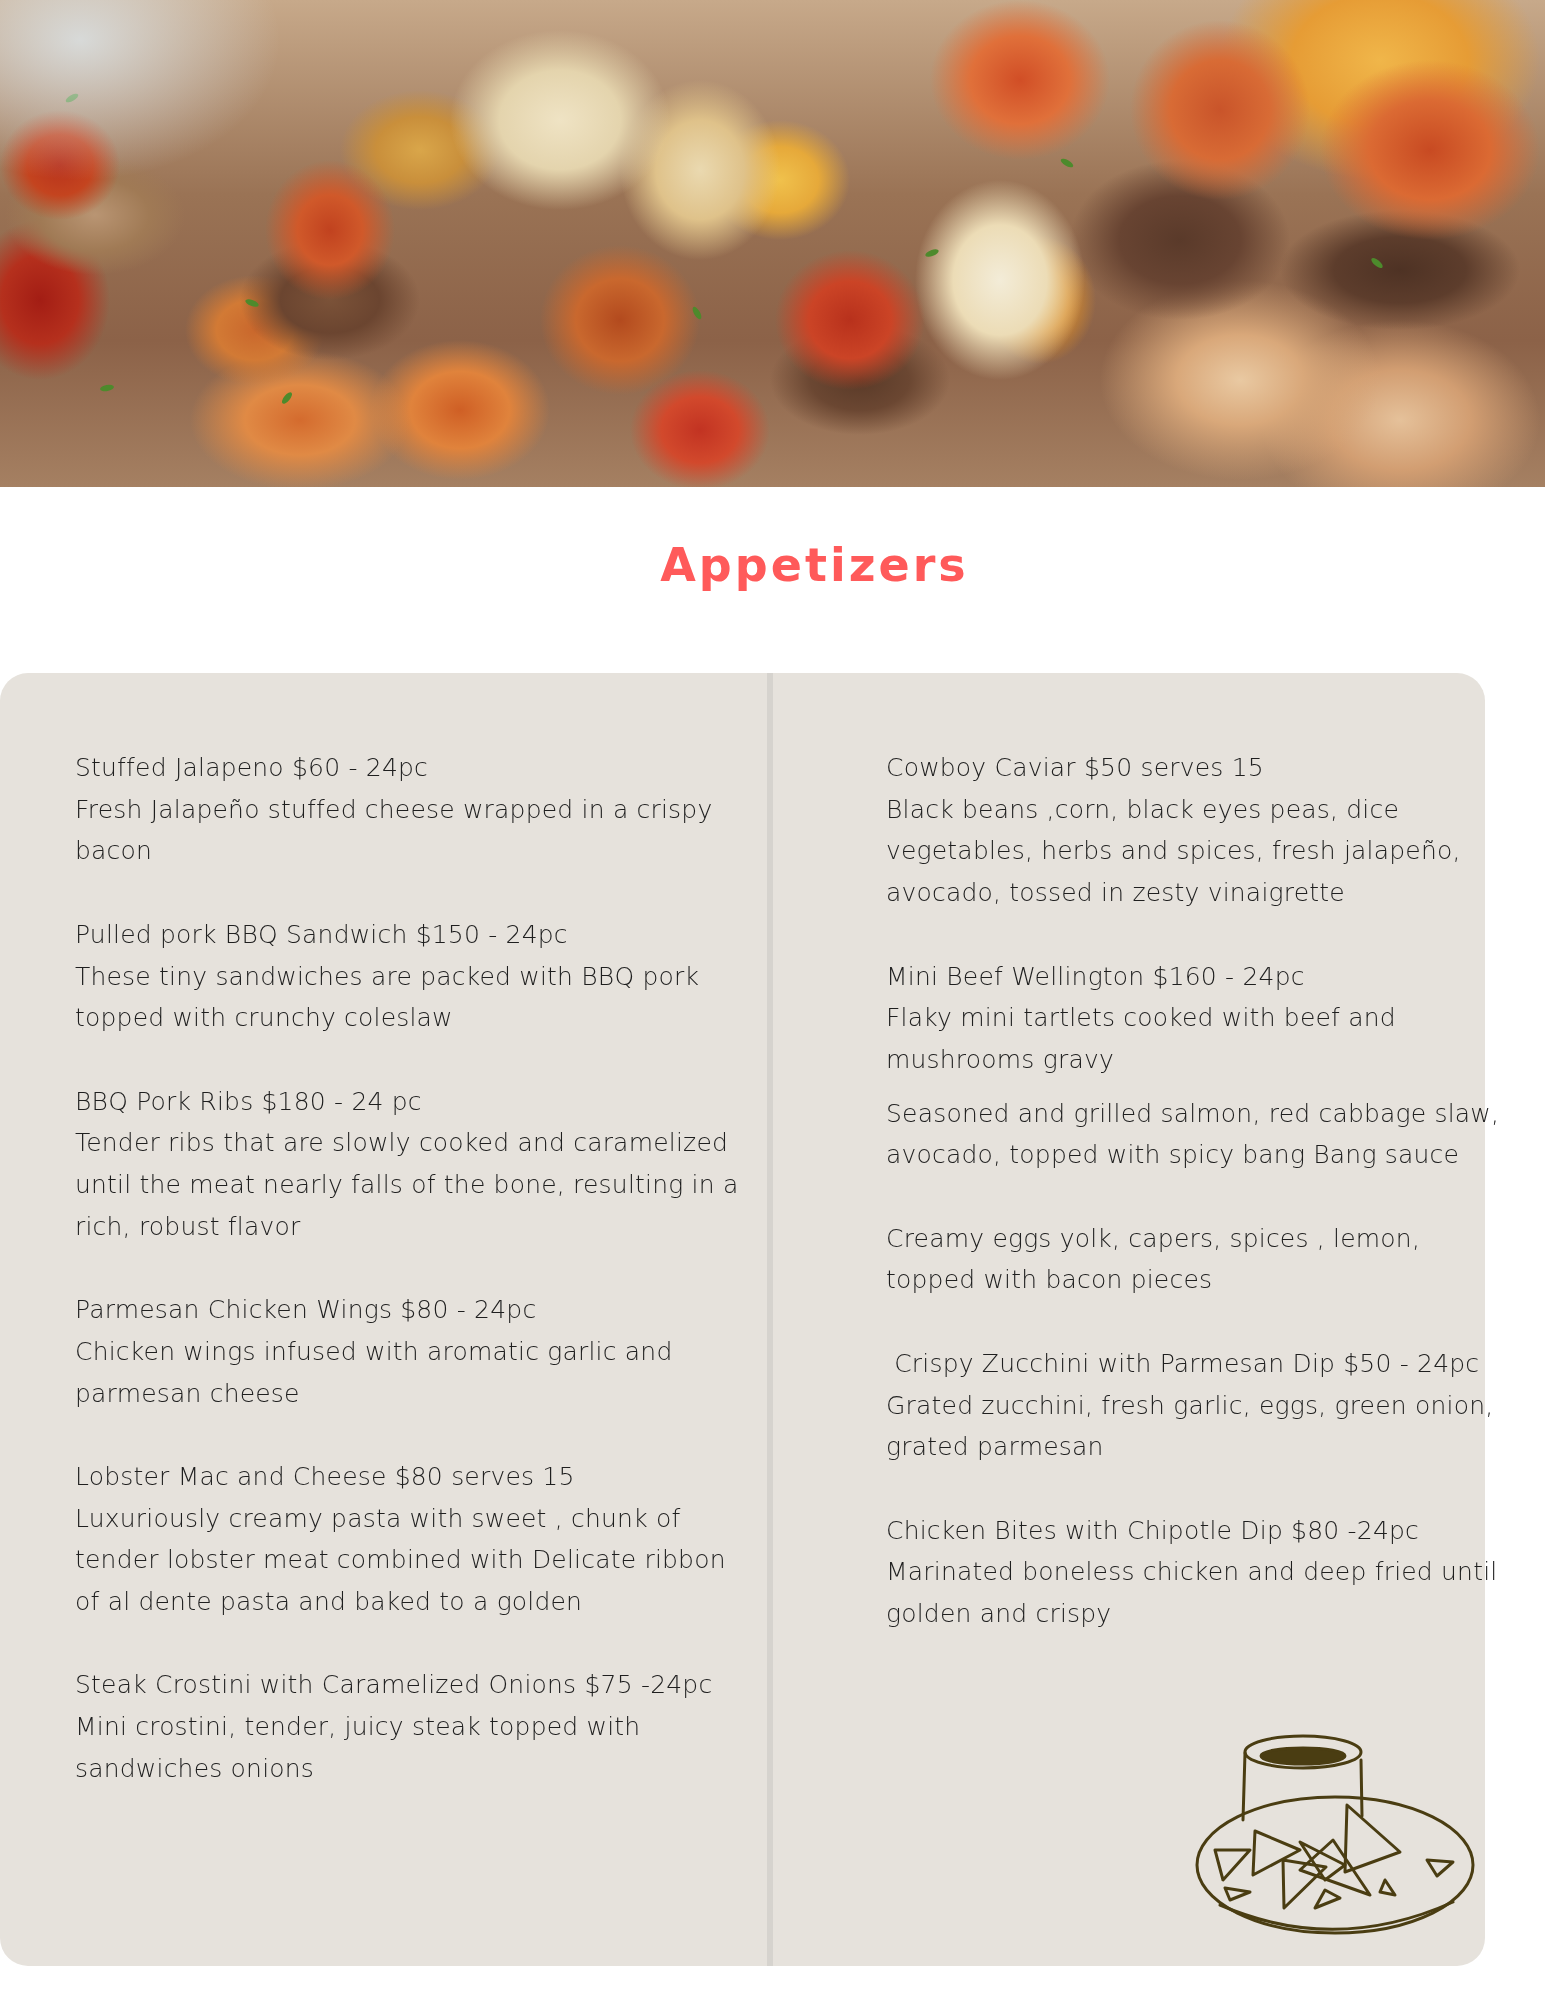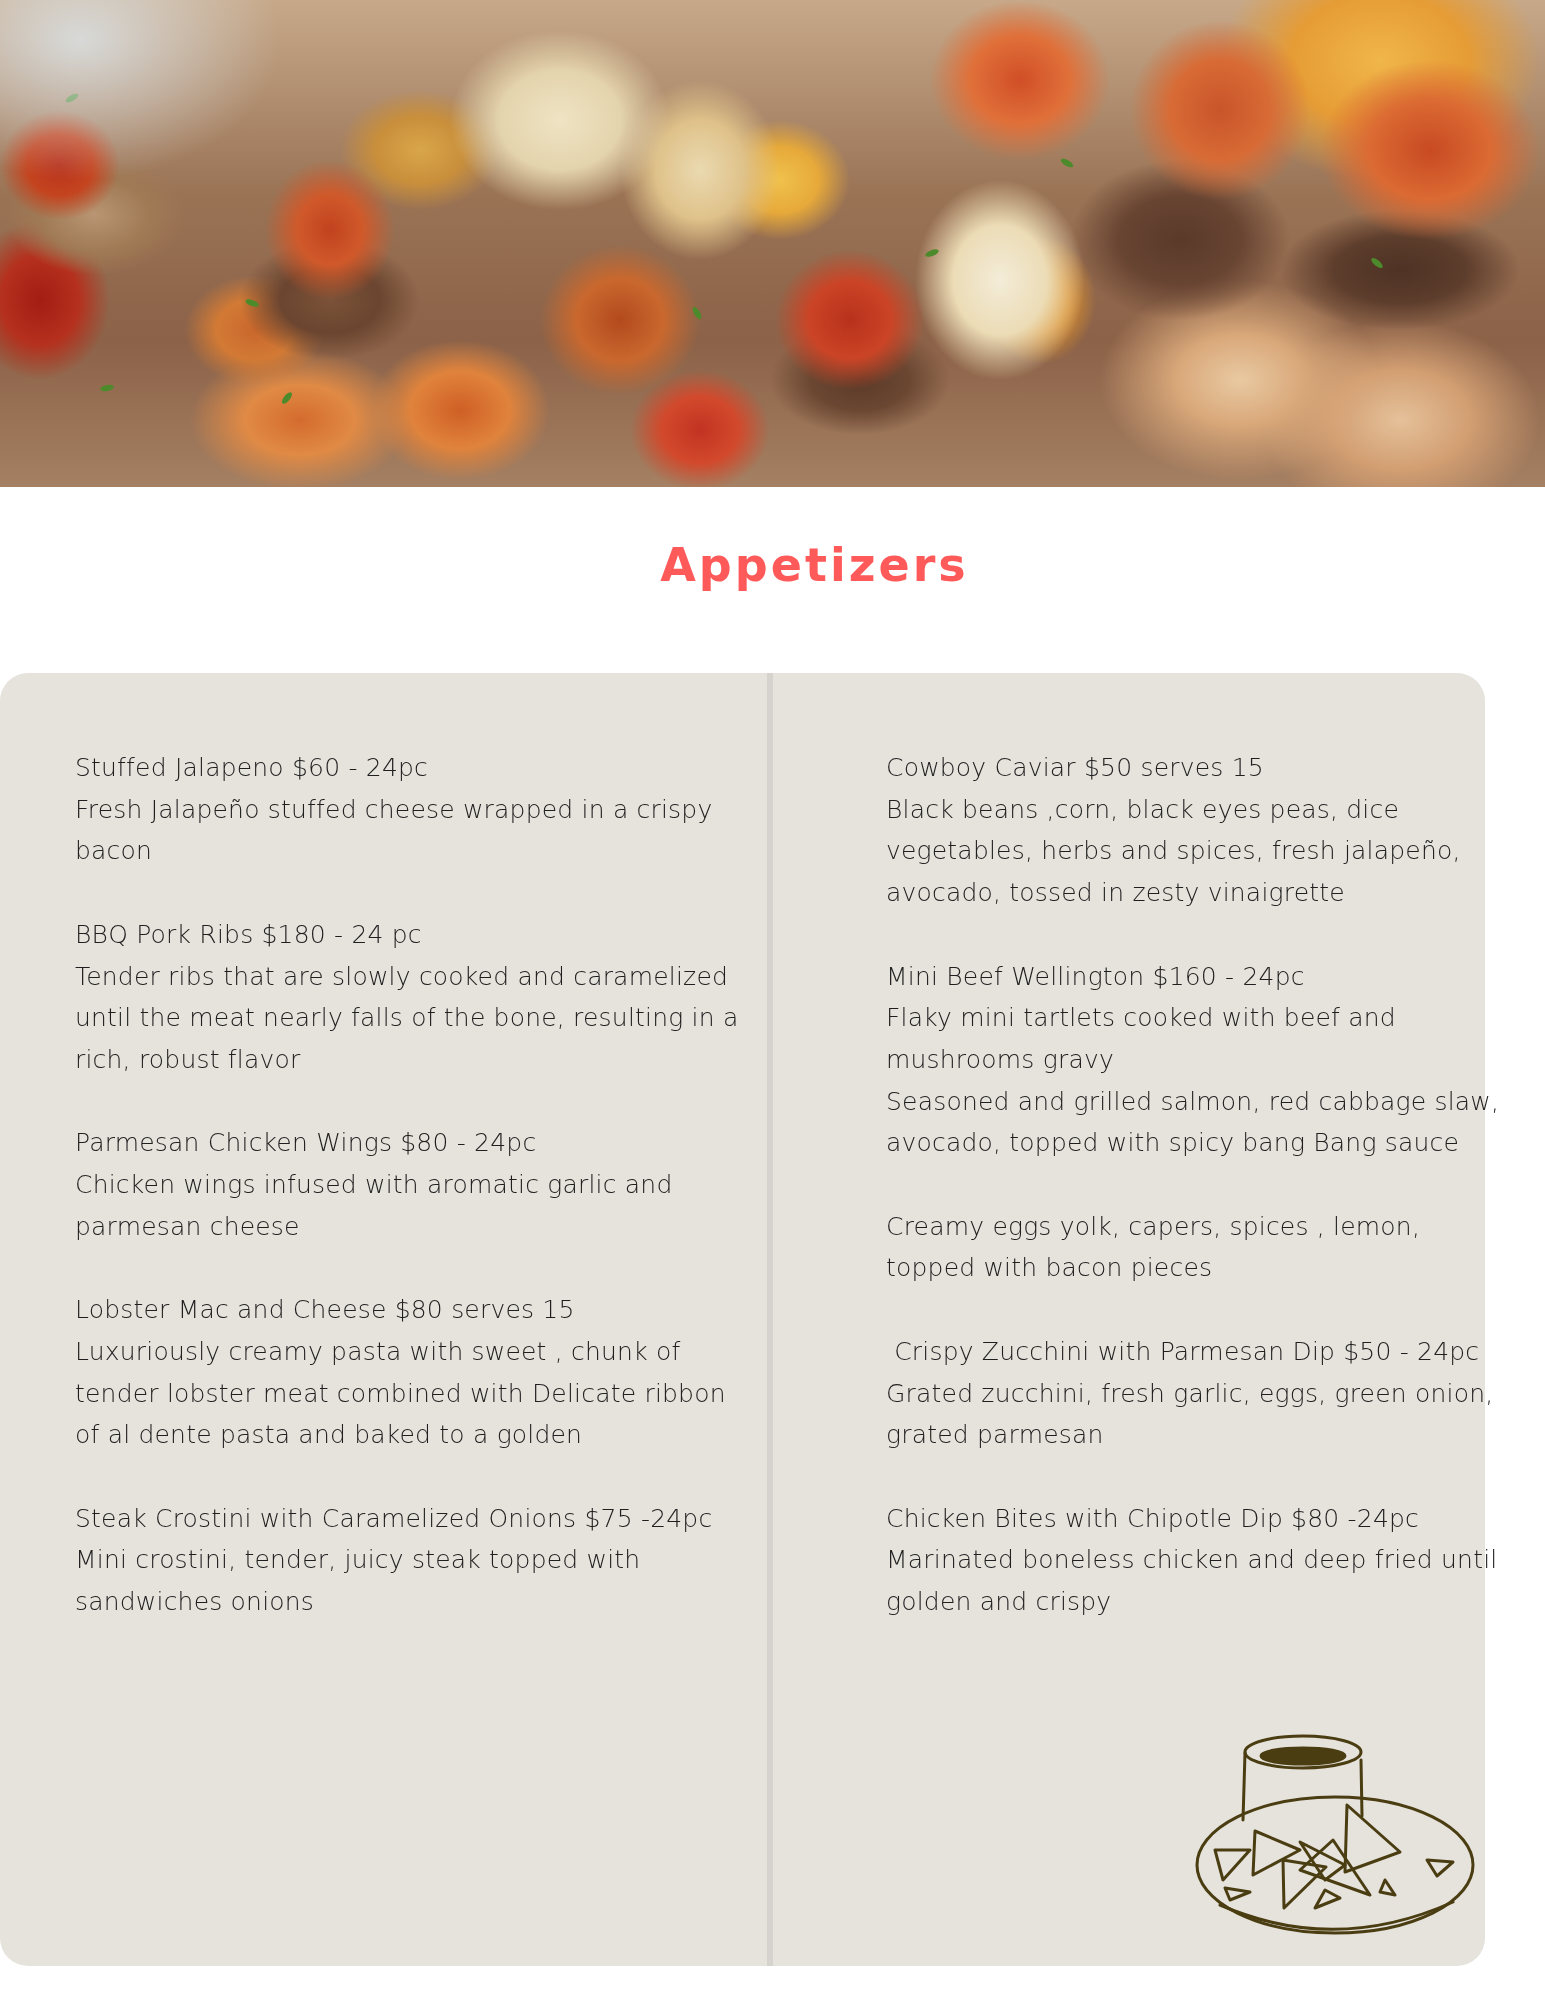--- a/index.html
+++ b/index.html
@@ -108,21 +108,21 @@
       font-weight: 300;
       font-size: 25px;
       line-height: 41.7px;
       color: #1f1f1f;
       letter-spacing: 0.2px;
     }
     .column.left  { left: 75px;  width: 680px; }
     .column.right { left: 886px; width: 630px; }
 
     .item { margin: 0 0 41.7px 0; }
-    .item.tight { margin-bottom: 0; }
+    .item.tight { margin-bottom: 12px; }
     .item-name, .item-desc { display: block; white-space: pre-wrap; }
 
     
     .illustration {
       position: absolute;
       left: 1195px;
       top: 1720px;
       width: 290px;
       height: 220px;
     }
@@ -143,20 +143,24 @@
 
 <h1 class="title">Appetizers</h1>
 
 <div class="panel">
   <div class="divider"></div>
 
   <div class="column left">
     <div class="item">
       <span class="item-name">Stuffed Jalapeno $60 - 24pc</span>
       <span class="item-desc">Fresh Jalapeño stuffed cheese wrapped in a crispy bacon</span>
+    </div>
+    <div class="item">
+      <span class="item-name">Pulled pork BBQ Sandwich $150 - 24pc</span>
+      <span class="item-desc">These tiny sandwiches are packed with BBQ pork topped with crunchy coleslaw</span>
     </div>
     <div class="item">
       <span class="item-name">BBQ Pork Ribs $180 - 24 pc</span>
       <span class="item-desc">Tender ribs that are slowly cooked and caramelized until the meat nearly falls of the bone, resulting in a rich, robust flavor</span>
     </div>
     <div class="item">
       <span class="item-name">Parmesan Chicken Wings $80 - 24pc</span>
       <span class="item-desc">Chicken wings infused with aromatic garlic and parmesan cheese</span>
     </div>
     <div class="item">

